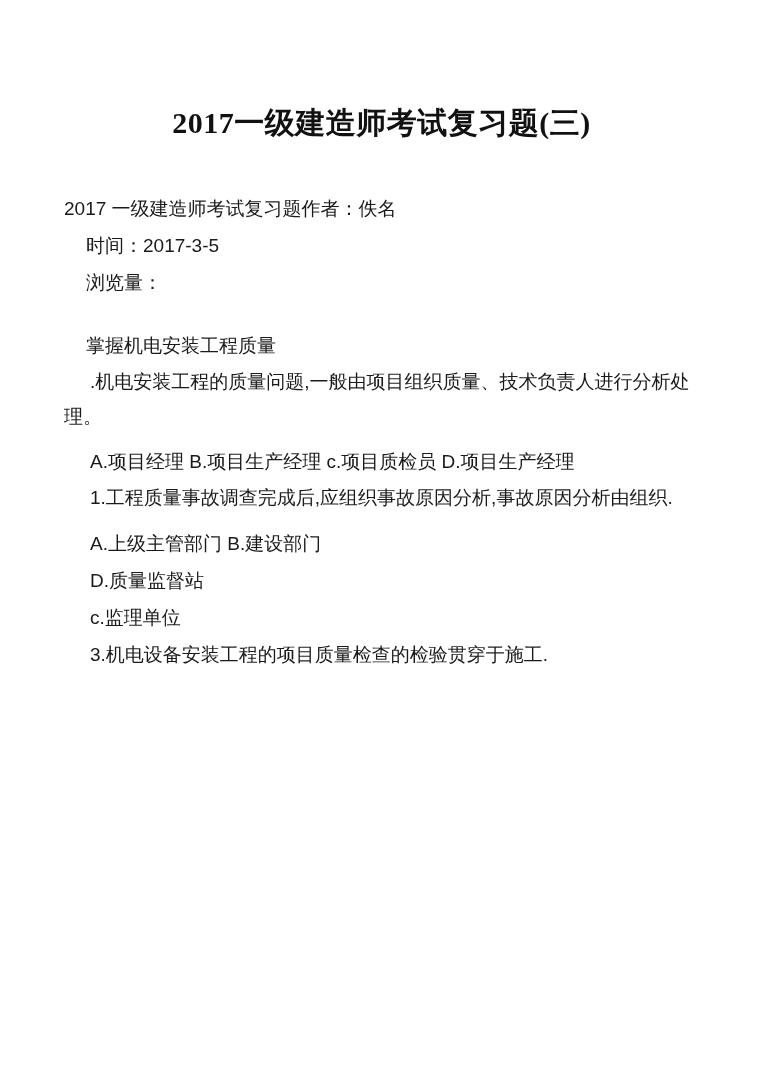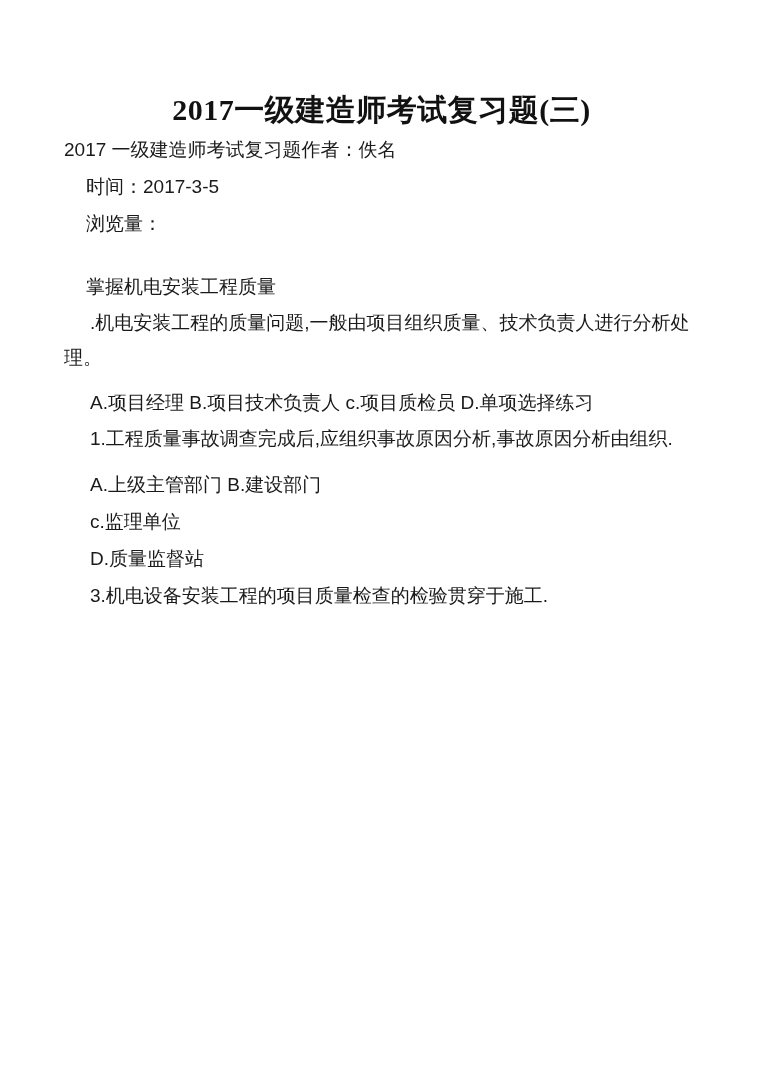--- a/index.html
+++ b/index.html
@@ -11,35 +11,36 @@
     width: 763px;
     height: 1080px;
     font-family: "Liberation Sans", sans-serif;
     color: #000000;
     overflow: hidden;
   }
   .page {
     width: 763px;
     height: 1080px;
     box-sizing: border-box;
-    padding: 4px 64px;
+    padding: 17px 64px;
     position: relative;
     background: #fff;
   }
   .doc-title {
     margin: 0;
     padding-top: 86px;
     text-align: center;
     font-family: "Liberation Serif", serif;
     font-size: 30px;
     font-weight: bold;
     letter-spacing: 0.5px;
     color: #111;
   }
   .body-block {
+    margin-top: 46px;
     font-size: 19px;
     line-height: 1.95;
     color: #1a1a1a;
   }
   .p {
     margin: 0;
     font-size: 19px;
     line-height: 1.95;
     white-space: pre-wrap;
   }
@@ -66,24 +67,24 @@
     <p class="p indent">时间：2017-3-5</p>
     <p class="p indent">浏览量：</p>
 
     <div class="spacer-md"></div>
 
     <p class="p indent">掌握机电安装工程质量</p>
     <p class="p indent2 tight">.机电安装工程的质量问题,一般由项目组织质量、技术负责人进行分析处理。</p>
 
     <div class="spacer-sm"></div>
 
-    <p class="p indent2 tight">A.项目经理 B.项目技术负责人 c.项目质检员 D.单项选择练习</p>
+    <p class="p indent2 tight">A.项目经理 B.项目生产经理 c.项目质检员 D.项目生产经理</p>
     <p class="p indent2 tight">1.工程质量事故调查完成后,应组织事故原因分析,事故原因分析由组织.</p>
 
     <div class="spacer-sm"></div>
 
     <p class="p indent2">A.上级主管部门 B.建设部门</p>
+    <p class="p indent2">D.质量监督站</p>
     <p class="p indent2">c.监理单位</p>
-    <p class="p indent2">D.质量监督站</p>
     <p class="p indent2">3.机电设备安装工程的项目质量检查的检验贯穿于施工.</p>
 
   </div>
 </div>
 
 </body></html>

